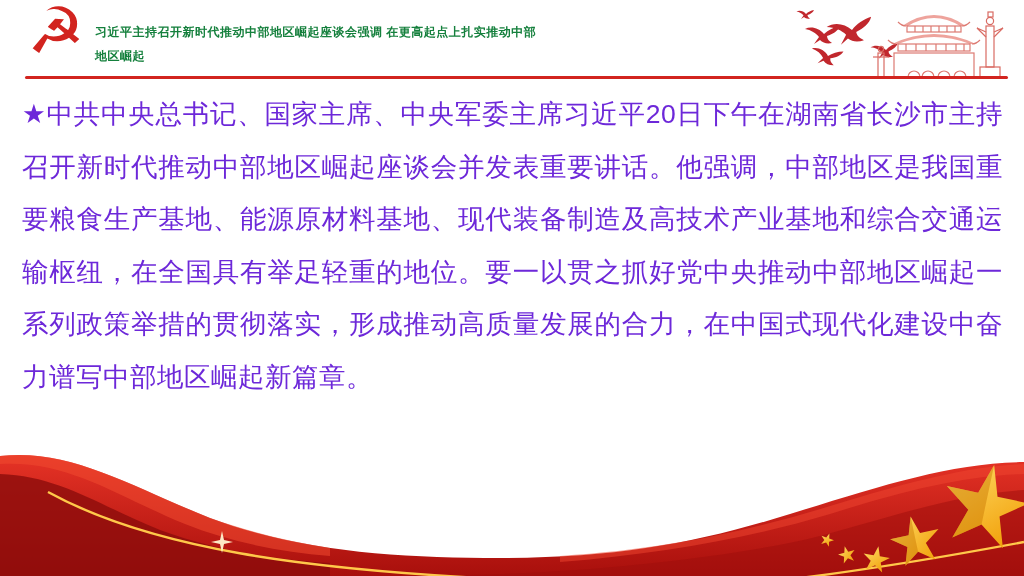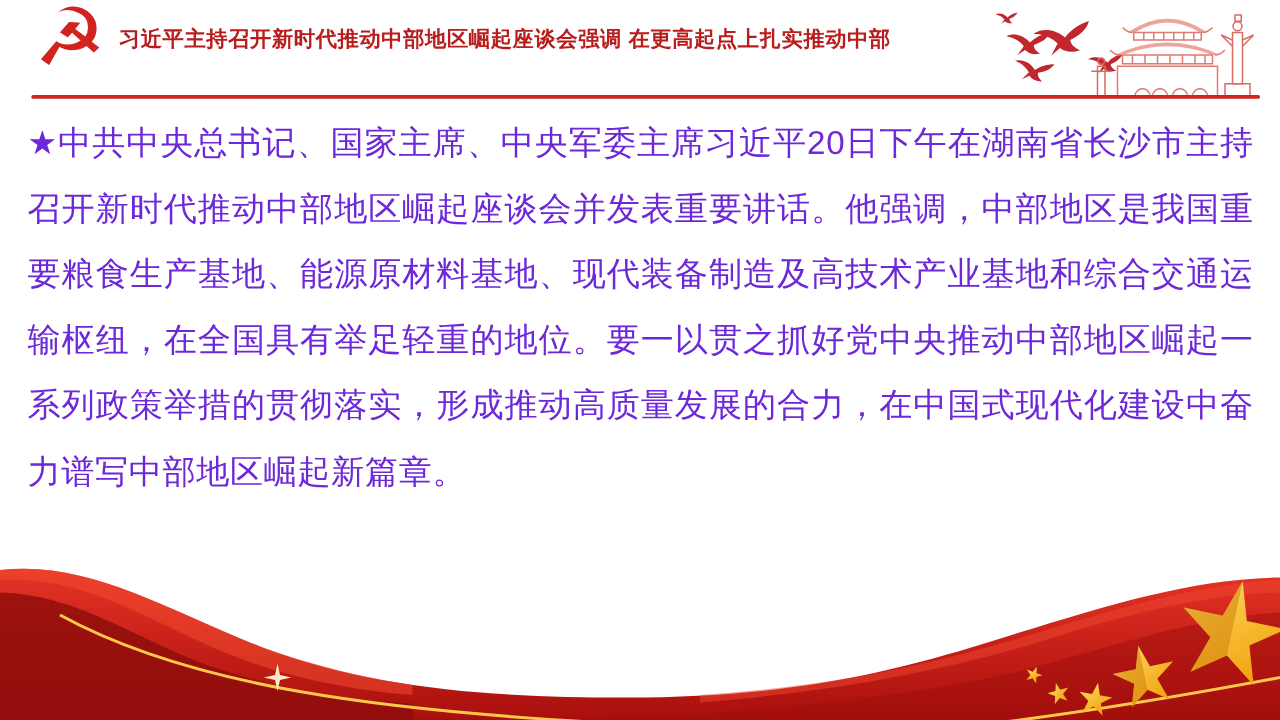--- a/index.html
+++ b/index.html
@@ -8,21 +8,21 @@
     overflow:hidden;font-family:"Liberation Sans","DejaVu Sans",sans-serif;
   }
   
   .emblem{
     position:absolute;left:22px;top:-6px;width:68px;height:74px;
     color:#d2241f;font-size:64px;line-height:74px;text-align:center;
     font-family:"DejaVu Sans",sans-serif;font-weight:bold;
   }
   .header-title{
     position:absolute;left:95px;top:20px;width:720px;
-    color:#b91c1c;font-weight:bold;font-size:17px;line-height:24px;
+    color:#15803d;font-weight:bold;font-size:12px;line-height:24px;
     letter-spacing:.5px;
   }
   .header-rule{
     position:absolute;left:25px;top:76px;width:983px;height:3px;
     background:#d2241f;border-radius:2px;
   }
   .top-deco{position:absolute;right:0;top:0;width:250px;height:82px;}
   
   .body-text{
     position:absolute;left:22px;top:88px;width:981px;
@@ -34,20 +34,21 @@
 </style>
 </head>
 <body>
 
 <div class="slide">
 
   <div class="emblem">☭</div>
 
   <div class="header-title">
     <div>习近平主持召开新时代推动中部地区崛起座谈会强调 在更高起点上扎实推动中部</div>
+    <div>地区崛起</div>
   </div>
 
   <svg class="top-deco" viewBox="0 0 250 82" aria-hidden="true">
     <g fill="#c1272d">
       <path transform="translate(32,14) scale(0.5)" d="M0,0 C-5,-6 -13,-8 -19,-5 C-13,-4 -8,-1 -5,3 L-10,10 L-4,6 C-1,9 3,10 8,9 C5,7 3,5 3,2 C9,0 14,-3 16,-8 C10,-7 4,-4 0,0 Z"></path>
       <path transform="translate(50,34) scale(1.0)" d="M0,0 C-5,-6 -13,-8 -19,-5 C-13,-4 -8,-1 -5,3 L-10,10 L-4,6 C-1,9 3,10 8,9 C5,7 3,5 3,2 C9,0 14,-3 16,-8 C10,-7 4,-4 0,0 Z"></path>
       <path transform="translate(78,30) scale(1.3) rotate(-8)" d="M0,0 C-5,-6 -13,-8 -19,-5 C-13,-4 -8,-1 -5,3 L-10,10 L-4,6 C-1,9 3,10 8,9 C5,7 3,5 3,2 C9,0 14,-3 16,-8 C10,-7 4,-4 0,0 Z"></path>
       <path transform="translate(54,56) scale(0.9) rotate(10)" d="M0,0 C-5,-6 -13,-8 -19,-5 C-13,-4 -8,-1 -5,3 L-10,10 L-4,6 C-1,9 3,10 8,9 C5,7 3,5 3,2 C9,0 14,-3 16,-8 C10,-7 4,-4 0,0 Z"></path>
       <path transform="translate(112,50) scale(0.8) rotate(-5)" d="M0,0 C-5,-6 -13,-8 -19,-5 C-13,-4 -8,-1 -5,3 L-10,10 L-4,6 C-1,9 3,10 8,9 C5,7 3,5 3,2 C9,0 14,-3 16,-8 C10,-7 4,-4 0,0 Z"></path>
     </g>

